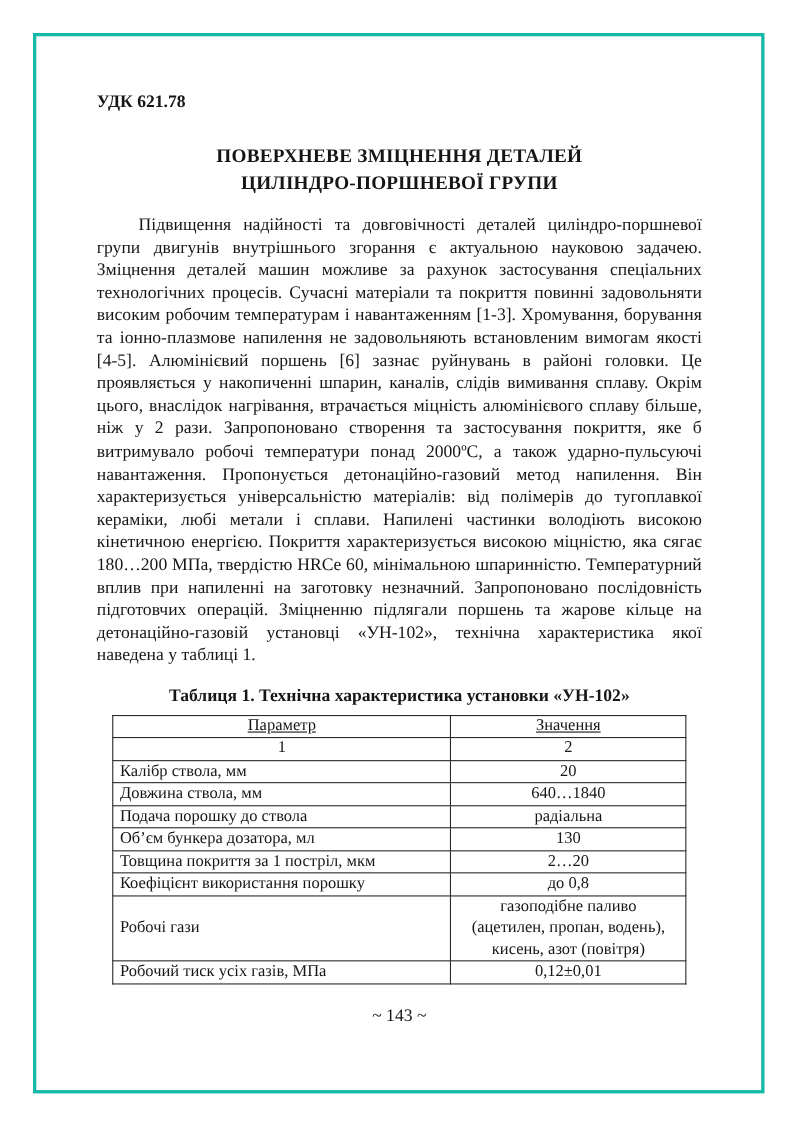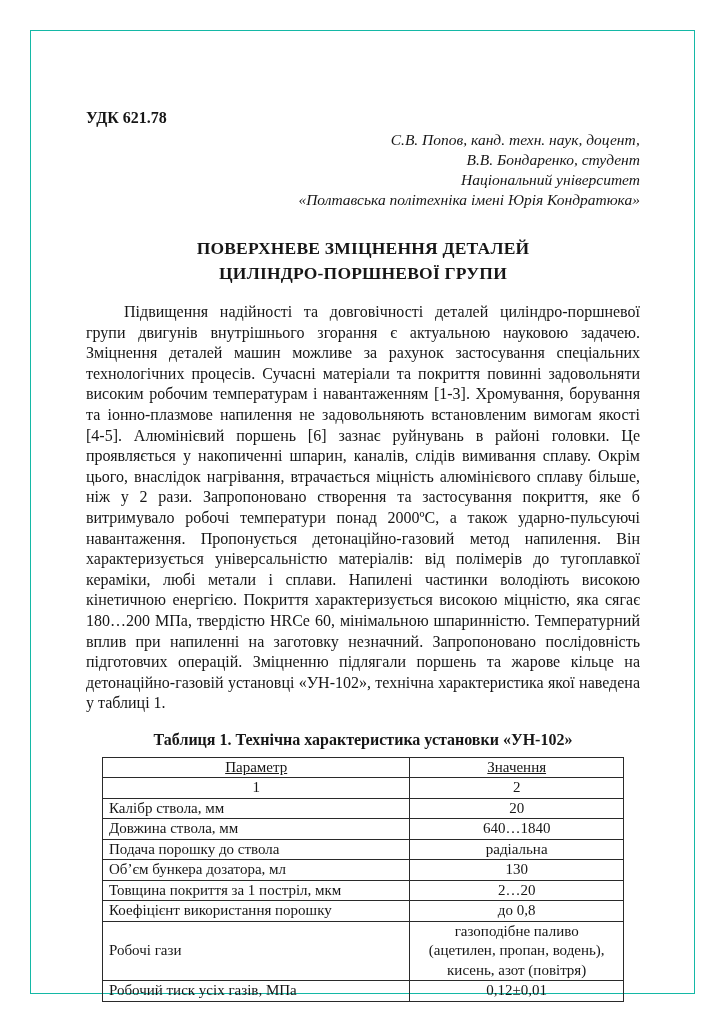--- a/index.html
+++ b/index.html
@@ -15,23 +15,23 @@
     font-family: "Liberation Serif", serif;
     color: #161616;
     overflow: hidden;
   }
   .frame {
     position: absolute;
     left: 30px;
     top: 30px;
     right: 29px;
     bottom: 30px;
-    border: 1px solid #14b8a6;
+    border: 3px solid #14b8a6;
     box-sizing: border-box;
-    padding: 77px 54px 0 55px;
+    padding: 50px 54px 0 55px;
   }
   .udc {
     font-weight: bold;
     font-size: 16px;
     line-height: 20px;
   }
   .authors {
     margin-top: 2px;
     text-align: right;
     font-style: italic;
@@ -97,26 +97,20 @@
   }
 </style>
 </head>
 <body>
 
 <div class="page">
   <div class="frame">
 
     <div class="udc">УДК 621.78</div>
 
-    <div class="authors">
-      <div>С.В. Попов, канд. техн. наук, доцент,</div>
-      <div>В.В. Бондаренко, студент</div>
-      <div>Національний університет</div>
-      <div>«Полтавська політехніка імені Юрія Кондратюка»</div>
-    </div>
 
     <h1 class="title">
       <span>ПОВЕРХНЕВЕ ЗМІЦНЕННЯ ДЕТАЛЕЙ</span><br>
       <span>ЦИЛІНДРО-ПОРШНЕВОЇ ГРУПИ</span>
     </h1>
 
     <p class="body-par">Підвищення надійності та довговічності деталей циліндро-поршневої групи двигунів внутрішнього згорання є актуальною науковою задачею. Зміцнення деталей машин можливе за рахунок застосування спеціальних технологічних процесів. Сучасні матеріали та покриття повинні задовольняти високим робочим температурам і навантаженням [1-3]. Хромування, борування та іонно-плазмове напилення не задовольняють встановленим вимогам якості [4-5]. Алюмінієвий поршень [6] зазнає руйнувань в районі головки. Це проявляється у накопиченні шпарин, каналів, слідів вимивання сплаву. Окрім цього, внаслідок нагрівання, втрачається міцність алюмінієвого сплаву більше, ніж у 2 рази. Запропоновано створення та застосування покриття, яке б витримувало робочі температури понад 2000ºС, а також ударно-пульсуючі навантаження. Пропонується детонаційно-газовий метод напилення. Він характеризується універсальністю матеріалів: від полімерів до тугоплавкої кераміки, любі метали і сплави. Напилені частинки володіють високою кінетичною енергією. Покриття характеризується високою міцністю, яка сягає 180…200 МПа, твердістю HRCе 60, мінімальною шпаринністю. Температурний вплив при напиленні на заготовку незначний. Запропоновано послідовність підготовчих операцій. Зміцненню підлягали поршень та жарове кільце на детонаційно-газовій установці «УН-102», технічна характеристика якої наведена у таблиці 1.</p>
 
     <div class="caption">Таблиця 1. Технічна характеристика установки «УН-102»</div>
 

